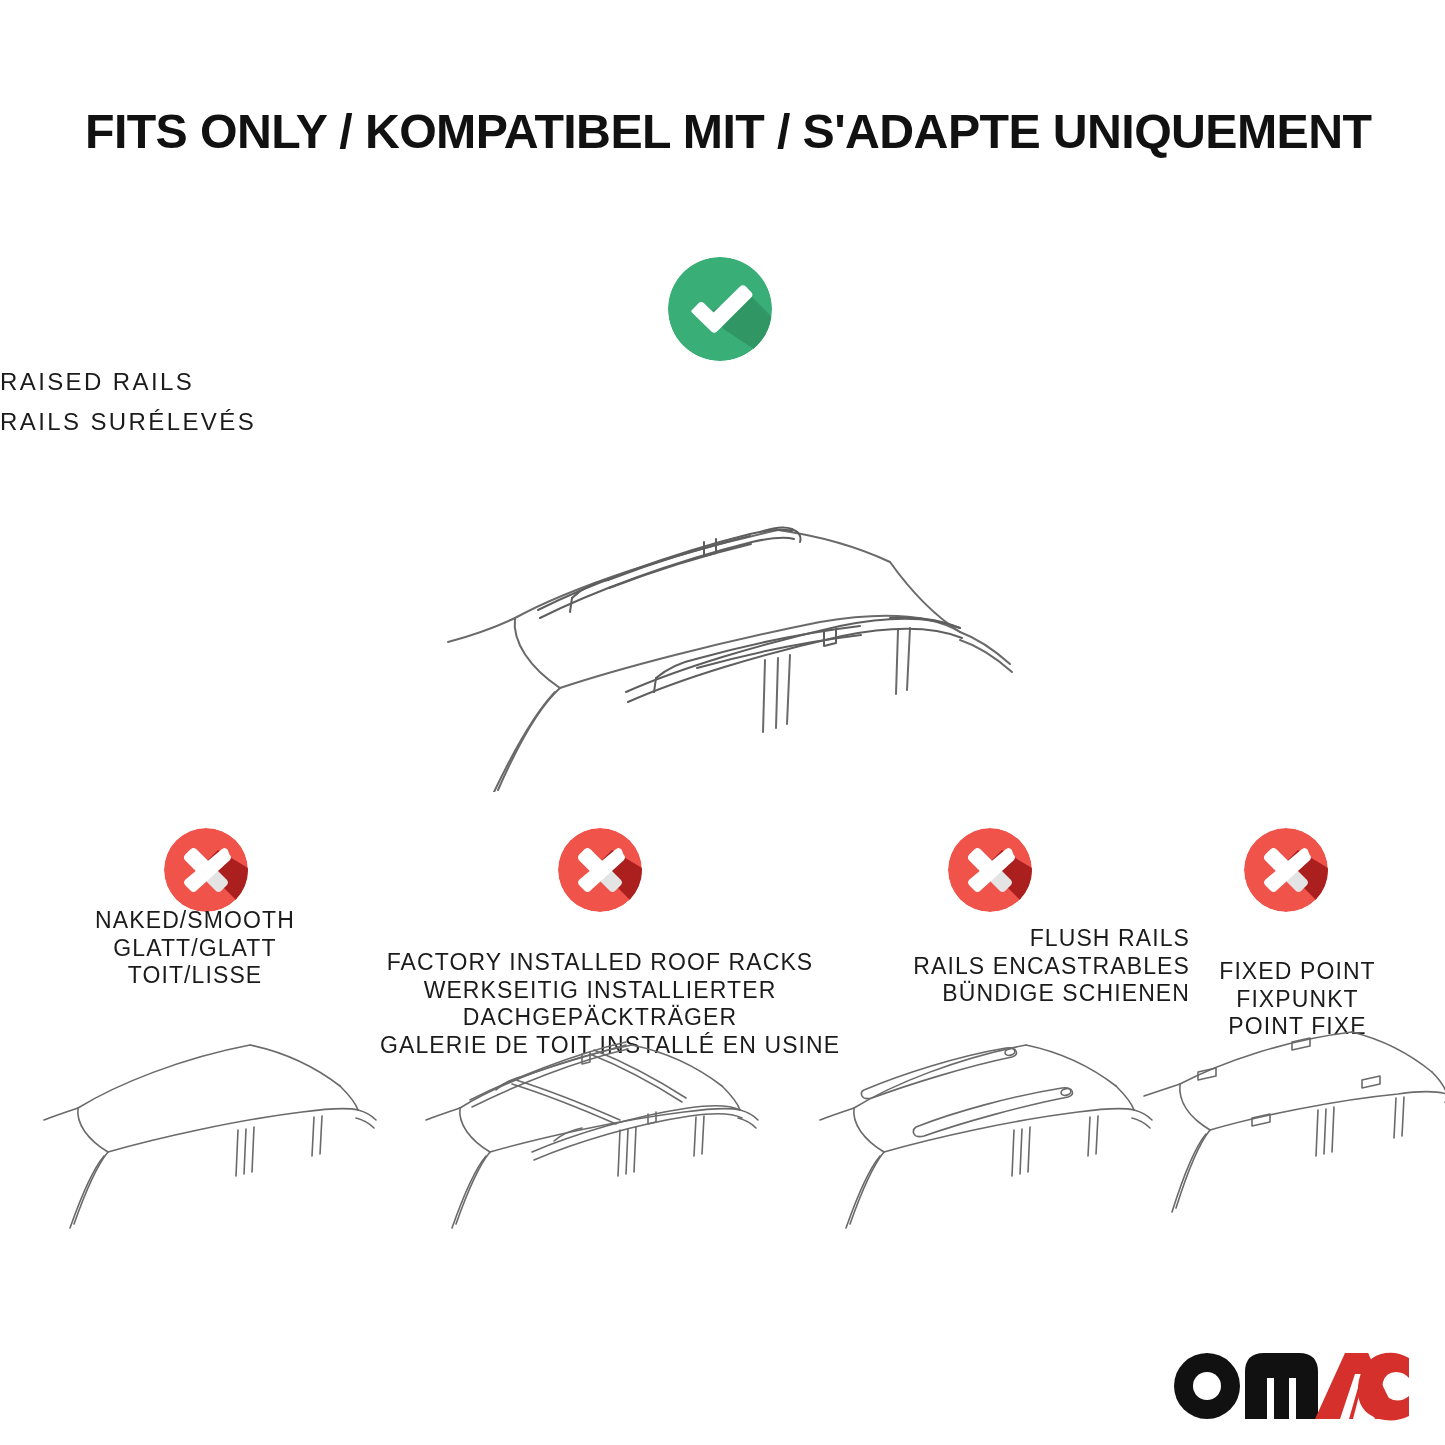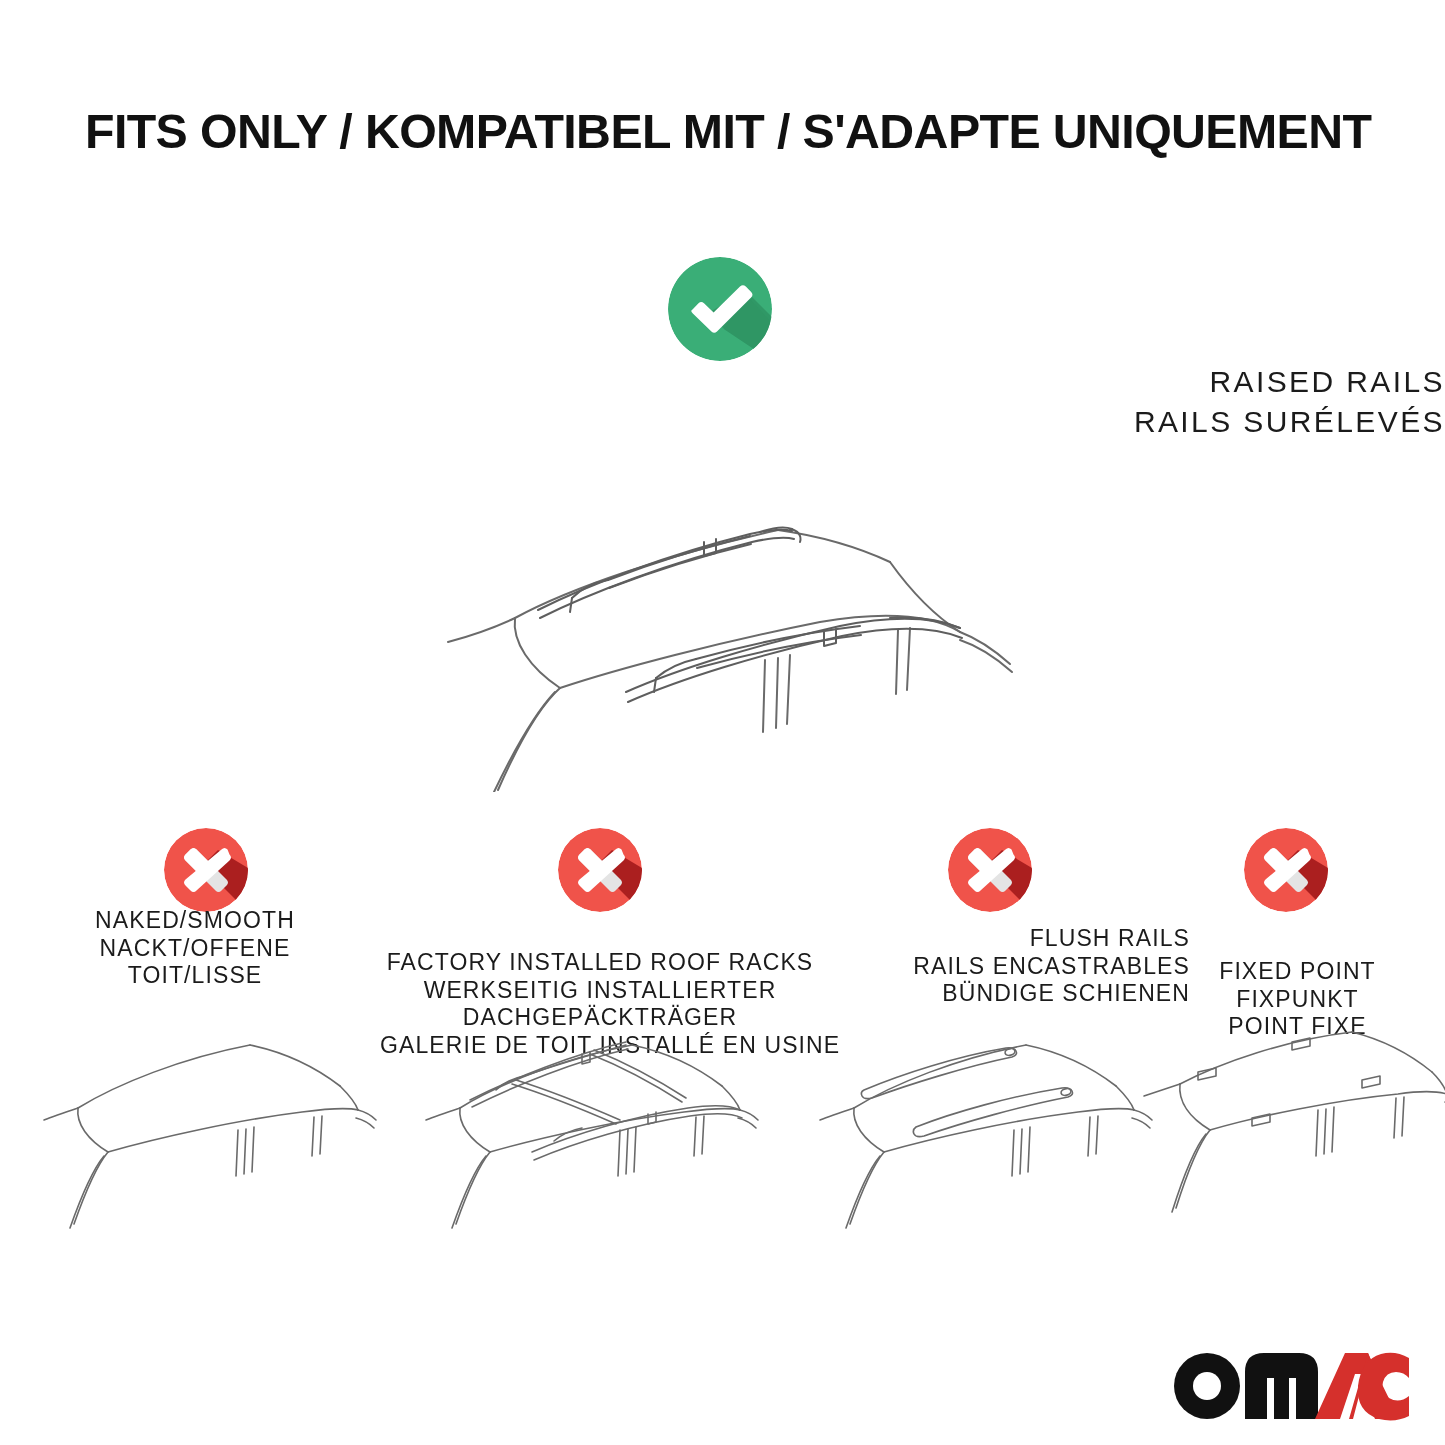--- a/index.html
+++ b/index.html
@@ -30,23 +30,23 @@
   
   .main-block{position:absolute;left:0;top:0;width:1445px;}
   .check-icon{
     position:absolute;
     left:668px; top:257px;
     width:104px;height:104px;
   }
   .main-caption{
     position:absolute;
     left:0;top:362px;width:1445px;
-    text-align:right;
+    text-align:left;
     color:#1b1b1b;
-    font-size:30px;
+    font-size:24px;
     line-height:40px;
     letter-spacing:2.4px;
     font-weight:400;
   }
   .main-caption div{white-space:nowrap;}
 
   .main-art{
     position:absolute;
     left:420px;top:492px;
     width:600px;height:300px;
@@ -172,21 +172,21 @@
           <circle cx="42" cy="42" r="42" fill="#f0534a"></circle>
           <path d="M38 38 L84 84 L84 40 L54 22 Z" fill="#ab1f1f"></path>
           <path d="M26.5 21.5 Q29.5 18.5 32.5 21.5 L62.5 51.5 Q65.5 54.5 62.5 57.5 L57.5 62.5 Q54.5 65.5 51.5 62.5 L21.5 32.5 Q18.5 29.5 21.5 26.5 Z" fill="#e4e4e4"></path>
           <path d="M57.5 21.5 Q60.5 18.5 63.5 21.5 L65.5 26.5 Q68.5 29.5 65.5 32.5 L32.5 62.5 Q29.5 65.5 26.5 62.5 L21.5 57.5 Q18.5 54.5 21.5 51.5 Z" fill="#ffffff"></path>
           <path d="M26.5 21.5 Q29.5 18.5 32.5 21.5 L50 39 L39 50 L21.5 32.5 Q18.5 29.5 21.5 26.5 Z" fill="#ffffff"></path>
         </g>
       </svg>
     </div>
     <div class="cap" style="left:0;top:907px;width:390px;text-align:center;">
       <div>NAKED/SMOOTH</div>
-      <div>NACKT/OFFENE</div>
+      <div>GLATT/GLATT</div>
       <div>TOIT/LISSE</div>
     </div>
     <div class="art" style="left:22px;top:1012px;">
       <svg width="370" height="230" viewBox="0 0 370 230">
         <g fill="none" stroke="#6a6a6a" stroke-width="1.6" stroke-linecap="round" stroke-linejoin="round">
           <path d="M56 96 C95 72 160 46 228 33"></path>
           <path d="M228 33 C262 40 292 54 318 74"></path>
           <path d="M318 74 C328 84 334 92 336 98"></path>
           <path d="M56 96 C54 112 66 128 86 140"></path>
           <path d="M86 140 C135 126 215 108 280 100 C310 96 328 96 336 98"></path>

